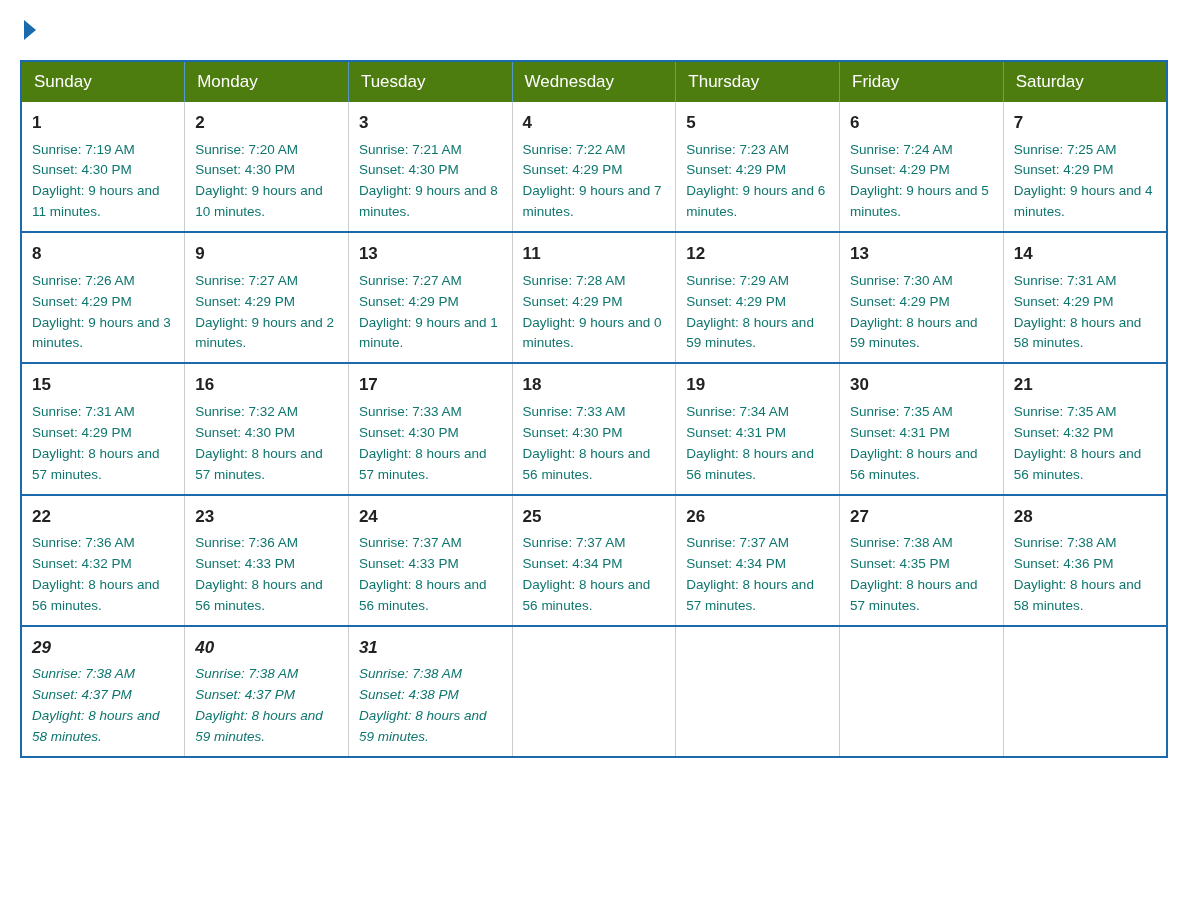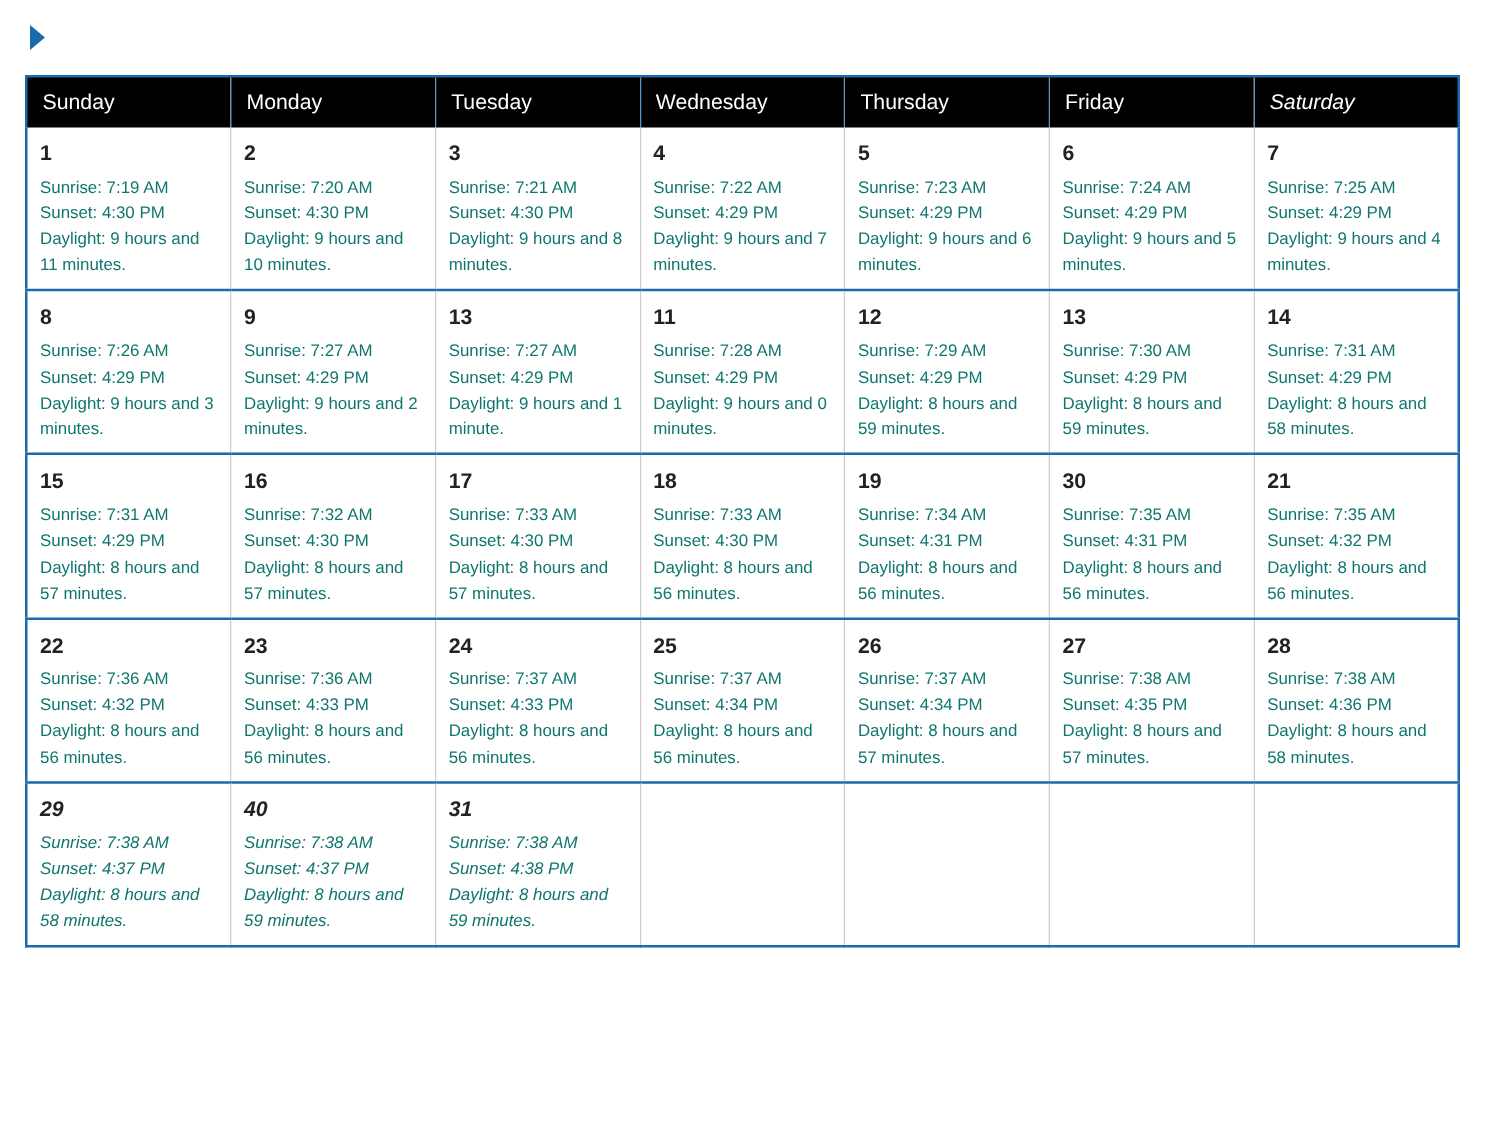--- a/index.html
+++ b/index.html
@@ -60,31 +60,30 @@
       font-size: 22px;
       color: #444;
       margin-top: 4px;
     }
     .calendar-table {
       width: 100%;
       border-collapse: collapse;
       border: 2px solid #1a6aad;
     }
     .calendar-table th {
-      background-color: #000000;
+      background-color: #4d7c0f;
       color: white;
       padding: 10px 12px;
       font-size: 17px;
       font-weight: normal;
       text-align: left;
       border-right: 1px solid #5599cc;
     }
     .calendar-table th:last-child {
       border-right: none;
-      font-style: italic;
     }
     .calendar-table td {
       vertical-align: top;
       padding: 8px 10px;
       border-right: 1px solid #ccc;
       border-bottom: 2px solid #1a6aad;
       width: 14.28%;
       min-height: 100px;
       font-size: 13.5px;
       color: #333;

